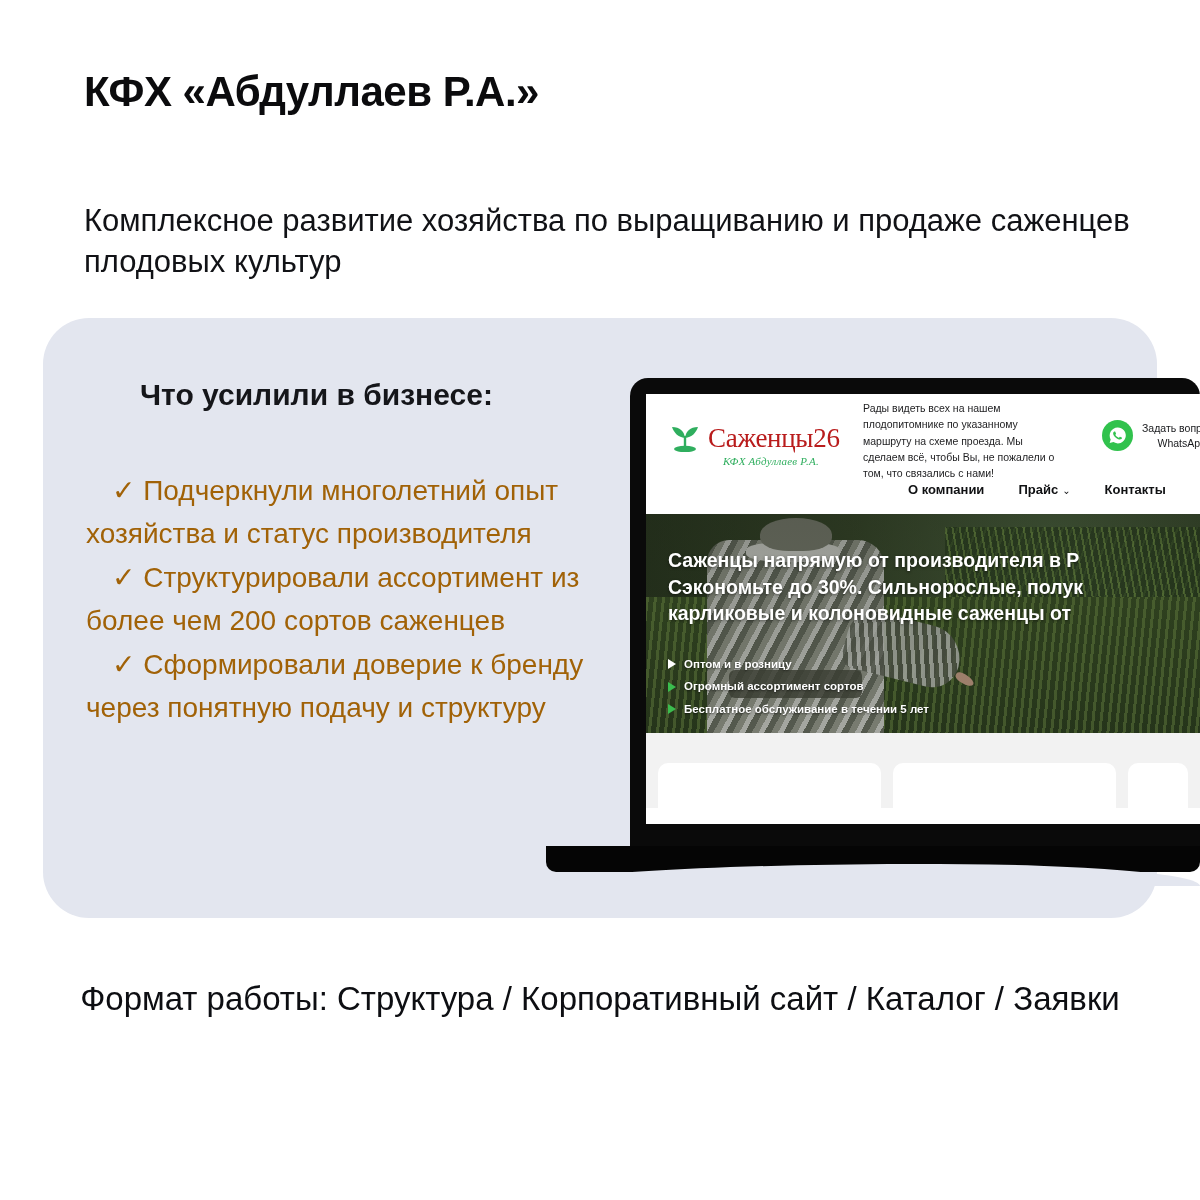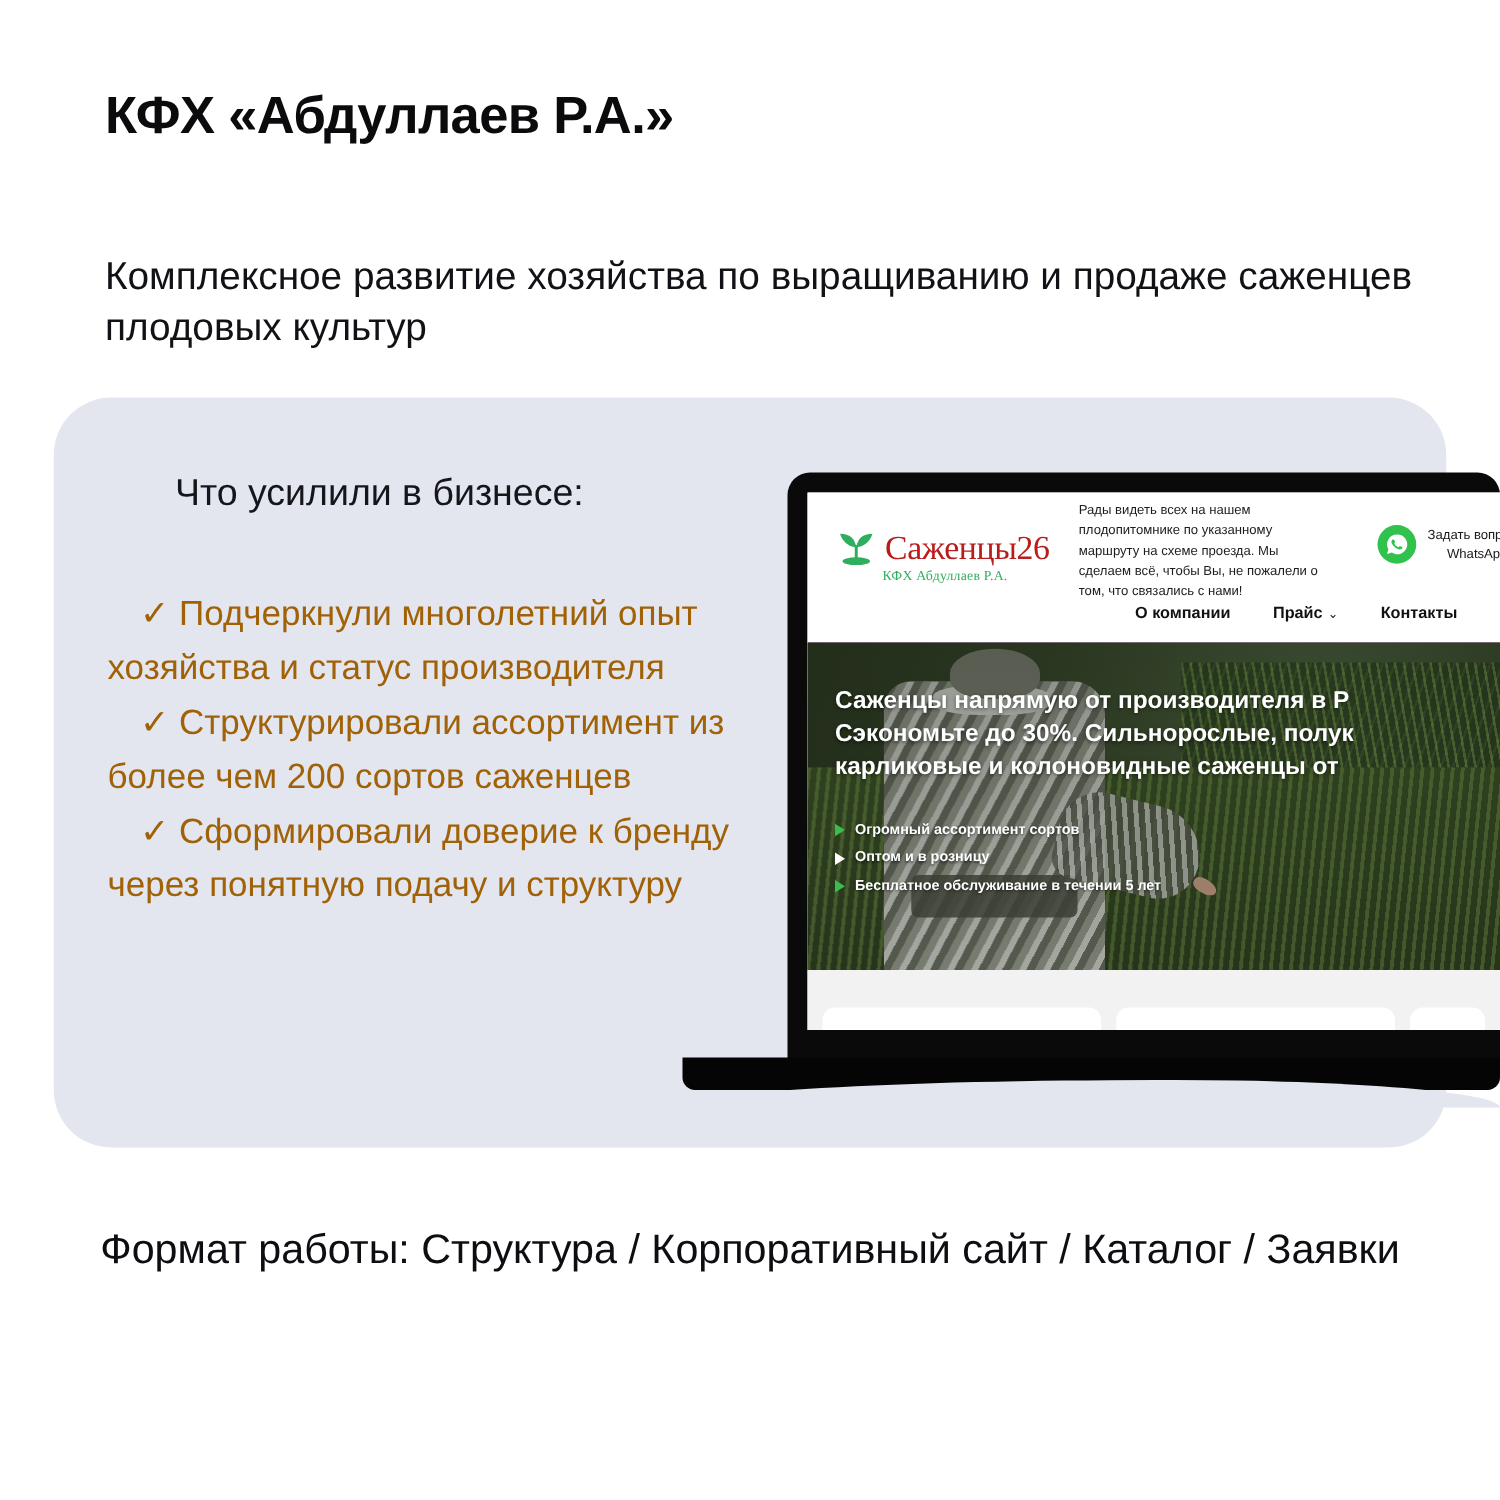--- a/index.html
+++ b/index.html
@@ -24,21 +24,21 @@
 
   
   .panel {
     position: absolute; left: 43px; top: 318px;
     width: 1114px; height: 600px;
     background: #e3e6ef; border-radius: 46px;
   }
 
   .panel-heading {
     position: absolute; left: 140px; top: 375px;
-    font-size: 30px; color: #15161a; font-weight: 400; line-height: 1.3;
+    font-size: 30px; color: #15161a; font-weight: 700; line-height: 1.3;
   }
 
   .bullets {
     position: absolute; left: 86px; top: 470px; width: 530px;
     font-size: 28px; color: #a16207; line-height: 1.52;
   }
   .bullet { margin-bottom: 2px; text-indent: 26px; }
 
   
   .laptop { position: absolute; left: 546px; top: 378px; width: 654px; height: 510px; }
@@ -68,44 +68,44 @@
   .site-header { position: relative; height: 120px; background: #fff; }
 
   .logo { position: absolute; left: 22px; top: 28px; width: 182px; }
   .logo-row { display: flex; align-items: flex-end; gap: 6px; }
   .sprout { width: 34px; height: 30px; flex: none; }
   .logo-word {
     font-family: "Liberation Serif", "DejaVu Serif", serif;
     font-size: 27px; color: #b91c1c; line-height: 1; letter-spacing: -0.3px;
   }
   .logo-sub {
-    margin-top: 3px; margin-left: 38px;
+    margin-top: 3px; margin-left: 55px;
     font-family: "Liberation Serif", "DejaVu Serif", serif;
-    font-size: 11px; color: #2fae5e; letter-spacing: .2px;
+    font-style: italic; font-size: 11px; color: #2fae5e; letter-spacing: .2px;
   }
 
   .welcome {
     position: absolute; left: 217px; top: 6px; width: 196px;
     font-size: 10.5px; line-height: 1.55; color: #1d1d1f;
   }
 
   .wa { position: absolute; left: 456px; top: 26px; display: flex; align-items: center; gap: 9px; }
   .wa-circle {
     width: 31px; height: 31px; border-radius: 50%;
     background: #31c24d; display: flex; align-items: center; justify-content: center; flex: none;
   }
   .wa-glyph { width: 19px; height: 19px; }
   .wa-text { font-size: 10.5px; color: #17181b; line-height: 1.35; text-align: center; white-space: nowrap; }
 
   .nav { position: absolute; left: 262px; top: 88px; display: flex; gap: 34px; align-items: center; }
   .nav a { font-size: 13px; font-weight: 700; color: #101113; text-decoration: none; white-space: nowrap; }
   .caret { font-size: 10px; color: #101113; margin-left: 4px; font-weight: 400; }
 
   
-  .hero { position: relative; height: 262px; overflow: hidden; background: #701a75; }
+  .hero { position: relative; height: 219px; overflow: hidden; background: #4d7c0f; }
   .hero-photo { position: absolute; inset: 0; }
   .hero-sky {
     position: absolute; inset: 0;
     background:
       radial-gradient(circle at 74% 18%, #4d6440 0%, #364528 46%, #27341d 100%),
       linear-gradient(#3d4c33, #2a351f);
   }
   .hero-grass {
     position: absolute; left: 0; right: 0; bottom: 0; height: 62%;
     background:
@@ -258,26 +258,26 @@
           </div>
 
           <div class="hero-title">
             <div>Саженцы напрямую от производителя в Р</div>
             <div>Сэкономьте до 30%. Сильнорослые, полук</div>
             <div>карликовые и колоновидные саженцы от</div>
           </div>
 
           <div class="hero-list">
             <div class="hero-li">
+              <span class="tri"></span>
+              <span>Оптом и в розницу</span>
+            </div>
+            <div class="hero-li">
               <span class="tri green"></span>
               <span>Огромный ассортимент сортов</span>
-            </div>
-            <div class="hero-li">
-              <span class="tri"></span>
-              <span>Оптом и в розницу</span>
             </div>
             <div class="hero-li">
               <span class="tri green"></span>
               <span>Бесплатное обслуживание в течении 5 лет</span>
             </div>
           </div>
         </div>
 
         <div class="cards">
           <div class="card"></div>

